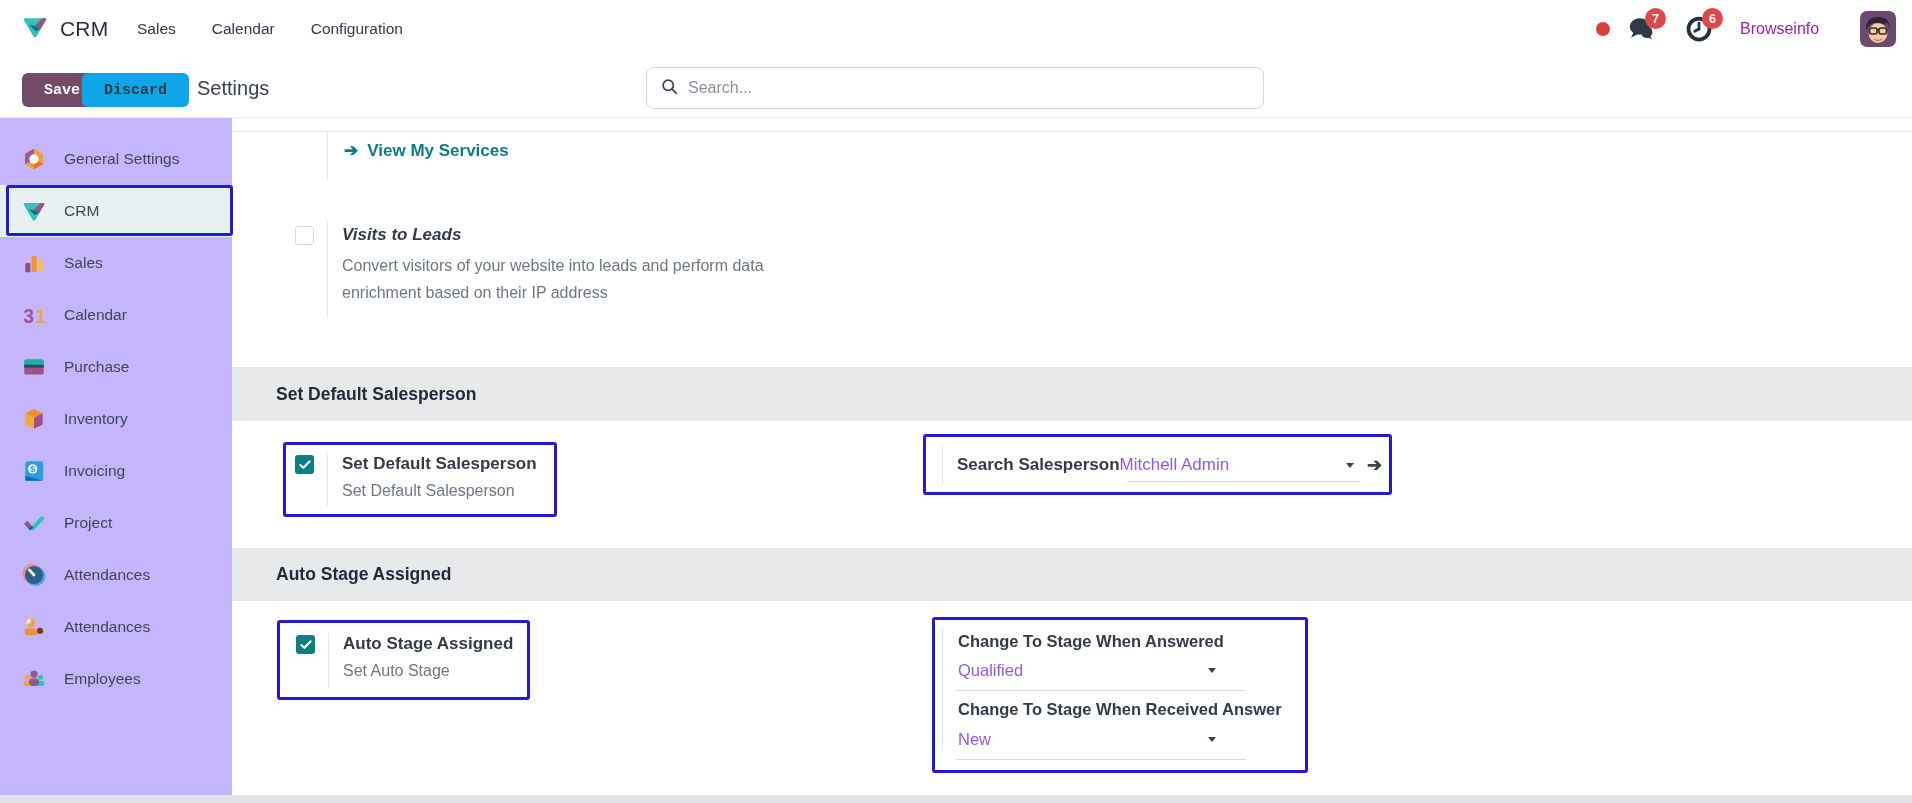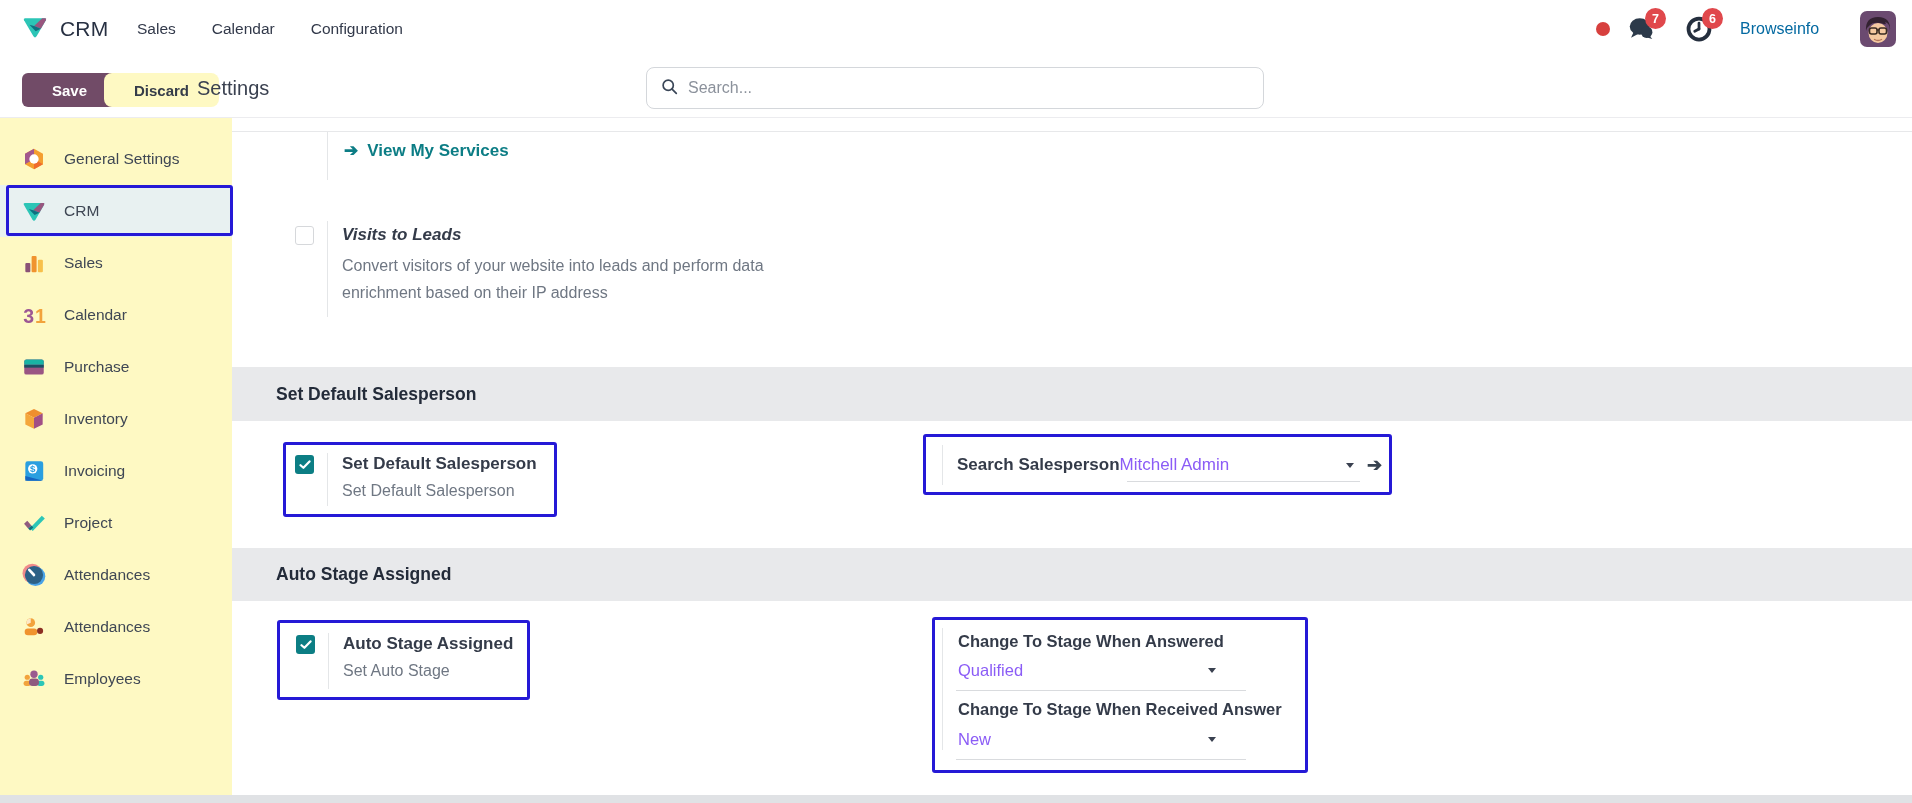--- a/index.html
+++ b/index.html
@@ -17,38 +17,38 @@
   .navbar { position:absolute; left:0; top:0; width:1912px; height:58px; background:#fff; }
   .brand-wrap { position:absolute; left:20px; top:0; height:58px; display:flex; align-items:center; gap:10px; cursor:pointer; }
   .brand-text { font-size:21px; font-weight:500; color:#273042; letter-spacing:.2px; }
   .nav-menus { position:absolute; left:133px; top:0; height:58px; display:flex; align-items:center; gap:28px; }
   .nav-menu { font-size:15.5px; color:#32394a; padding:6px 4px; cursor:pointer; }
   .status-dot { position:absolute; left:1596px; top:22px; width:14px; height:14px; border-radius:50%; background:#d7403e; }
   .nav-icon { position:absolute; top:14px; width:30px; height:30px; cursor:pointer; }
   .badge { position:absolute; min-width:21px; height:21px; border-radius:11px; background:#e0484c; color:#fff;
            font-size:12.5px; font-weight:700; display:flex; align-items:center; justify-content:center; padding:0 5px; }
   .user-name { position:absolute; left:1740px; top:0; height:58px; display:flex; align-items:center;
-               font-size:16px; color:#0369a1; cursor:pointer; }
+               font-size:16px; color:#a21caf; cursor:pointer; }
   .avatar { position:absolute; left:1860px; top:11px; width:36px; height:36px; border-radius:7px; overflow:hidden; cursor:pointer; }
 
   
   .control-panel { position:absolute; left:0; top:58px; width:1912px; height:60px; background:#fff; border-bottom:1px solid #ececef; }
-  .btn { position:absolute; top:15px; height:34px; border:none; border-radius:6px; font-family:Liberation Sans, sans-serif;
-         font-size:15px; cursor:pointer; padding:0 30px; }
+  .btn { position:absolute; top:15px; height:34px; border:none; border-radius:6px; font-family:Liberation Mono, monospace;
+         font-size:15px; cursor:pointer; padding:0 22px; }
   .btn-save { left:22px; background:#714b67; color:#fff; font-weight:600; }
-  .btn-discard { left:104px; background:#fef9c3; color:#353c49; font-weight:600;border-radius:8px; }
+  .btn-discard { left:82px; background:#0ea5e9; color:#353c49; font-weight:600; }
   .cp-title { position:absolute; left:197px; top:0; height:60px; display:flex; align-items:center;
               font-size:20px; color:#3a4150; font-weight:500; }
   .search-box { position:absolute; left:646px; top:9px; width:618px; height:42px; border:1px solid #d4d7db;
                 border-radius:8px; background:#fff; display:flex; align-items:center; padding:0 14px; gap:10px; }
   .search-box input { border:none; outline:none; flex:1; font-family:"Liberation Sans",sans-serif; font-size:16px; color:#374151; background:transparent; }
   .search-box input::placeholder { color:#8b919b; }
 
   
-  .sidebar { position:absolute; left:0; top:118px; width:232px; height:677px; background:#fef9c3; padding-top:15px; }
+  .sidebar { position:absolute; left:0; top:118px; width:232px; height:677px; background:#c4b5fd; padding-top:15px; }
   .sb-item { height:52px; display:flex; align-items:center; padding-left:21px; gap:17px; cursor:pointer; }
   .sb-item.active { background:#e8f1f1; }
   .sb-icon { width:26px; height:26px; flex:0 0 26px; display:flex; align-items:center; justify-content:center; }
   .sb-icon svg { width:26px; height:26px; }
   .sb-label { font-size:15.5px; color:#3f4754; }
 
   
   .main { position:absolute; left:232px; top:118px; width:1680px; height:677px; background:#fff; }
   .sep { position:absolute; left:0; right:0; top:13px; height:1px; background:#e7e8ea; }
   .vrule { position:absolute; width:1px; background:#e4e6e8; }

